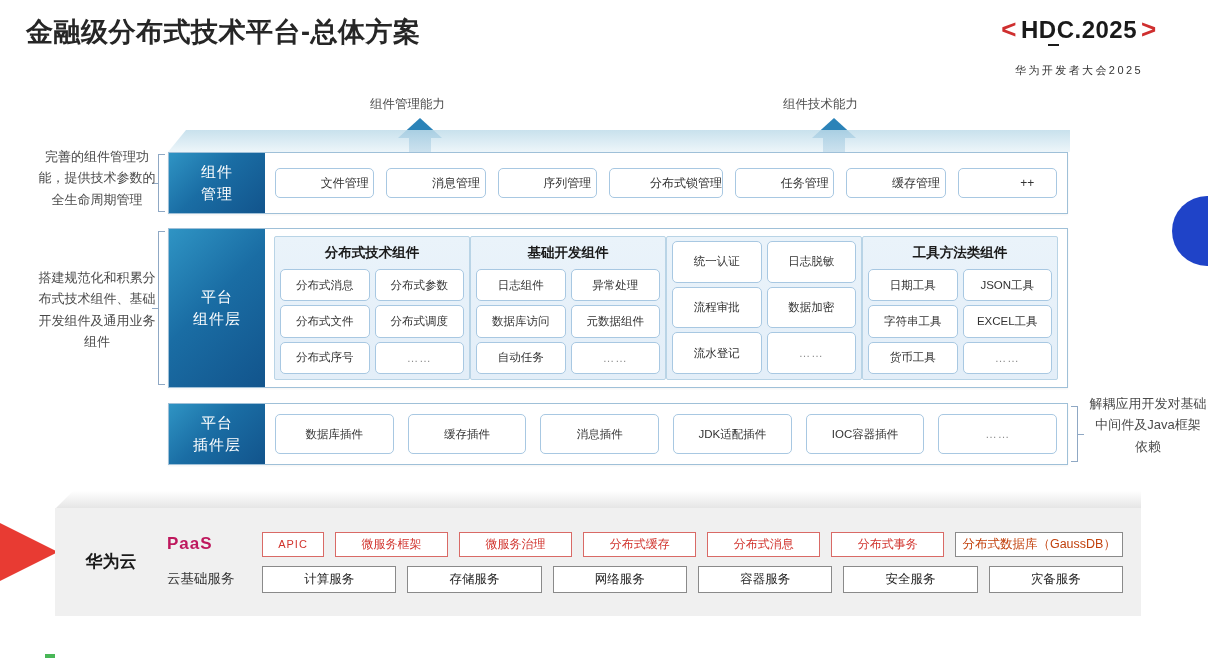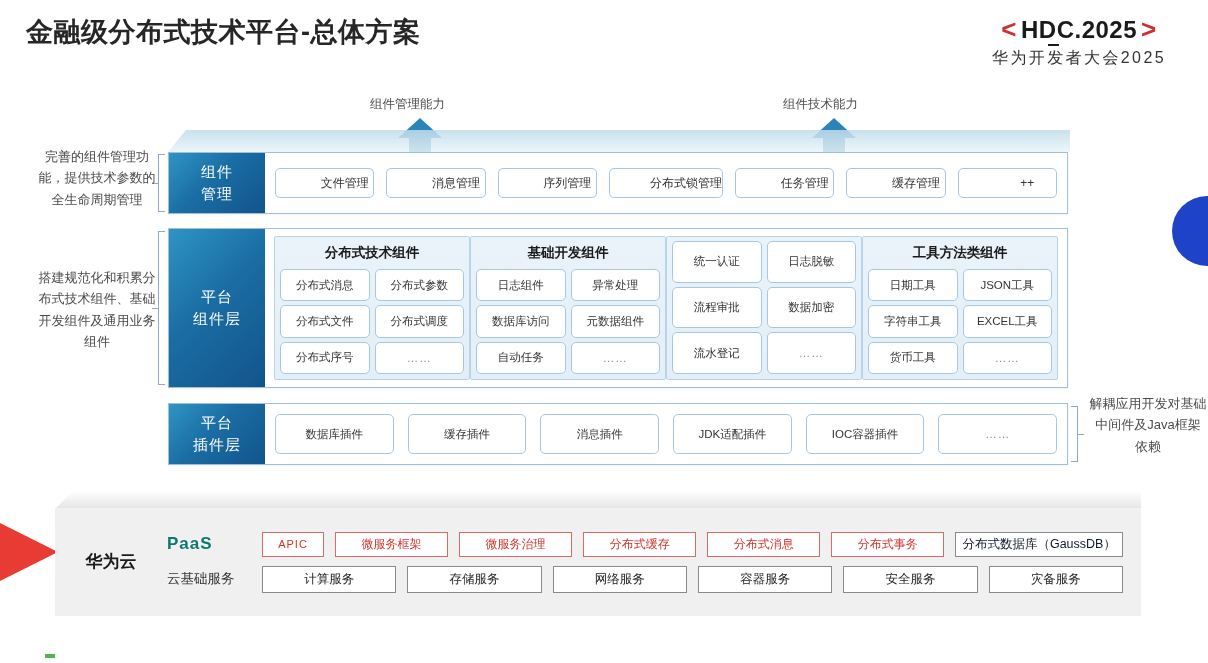--- a/index.html
+++ b/index.html
@@ -26,22 +26,22 @@
     letter-spacing: 0.5px; white-space: nowrap;
     display: flex; align-items: center; justify-content: center; gap: 4px;
   }
   .hdc-bracket { color: #cf2f2f; font-size: 26px; font-weight: bold; }
   .hdc-word { position: relative; }
   .hdc-word::after {
     content: ""; position: absolute; left: 27px; bottom: -2px;
     width: 11px; height: 2px; background: #1a1a1a;
   }
   .hdc-sub {
-    font-size: 16px; color: #333; letter-spacing: 2.4px;
-    margin-top: 3px; white-space: nowrap;
+    font-size: 11px; color: #333; letter-spacing: 2.4px;
+    margin-top: 18px; white-space: nowrap;
   }
 
   
   .red-wedge {
     position: absolute; left: -52px; top: 497px;
     width: 110px; height: 110px;
     background: #e83b33;
     border-radius: 0 100% 100% 0 / 0 50% 50% 0;
     clip-path: polygon(0% 0%, 100% 50%, 0% 100%);
   }
@@ -189,32 +189,32 @@
     text-align: center;
     font-size: 17px; font-weight: bold; color: #1a1a1a;
     line-height: 1.75;
   }
   .base-rows { flex: 1; display: flex; flex-direction: column; gap: 9px; padding-right: 18px; }
   .base-row { display: flex; align-items: center; gap: 11px; }
   .base-row-label {
     flex: 0 0 84px; text-align: left;
     font-size: 15px; white-space: nowrap;
   }
-  .base-row-label.paas { color: #0f766e; font-weight: bold; font-size: 17px; letter-spacing: 1px; }
+  .base-row-label.paas { color: #be185d; font-weight: bold; font-size: 17px; letter-spacing: 1px; }
   .base-row-label.cloud { color: #333; font-size: 13.5px; }
   .base-chip {
     border: 1px solid #d96a66; background: #fff;
     color: #d1332d; font-size: 12px;
     height: 25px; display: flex; align-items: center; justify-content: center;
     white-space: nowrap; padding: 0 6px;
   }
   .base-chip.apic { flex: 0 0 62px; font-size: 11px; letter-spacing: 1px; }
   .base-chip.red { flex: 1; }
   .base-chip.gray {
-    border: 1px solid #8a8a8a; color: #0f172a; flex: 1.55;
+    border: 1px solid #8a8a8a; color: #c2410c; flex: 1.55;
     font-size: 12.5px;
   }
   .base-chip.svc {
     border: 1px solid #8a8a8a; color: #262626; flex: 1;
     height: 27px; font-size: 12.5px;
   }
 </style>
 </head>
 <body>
 

